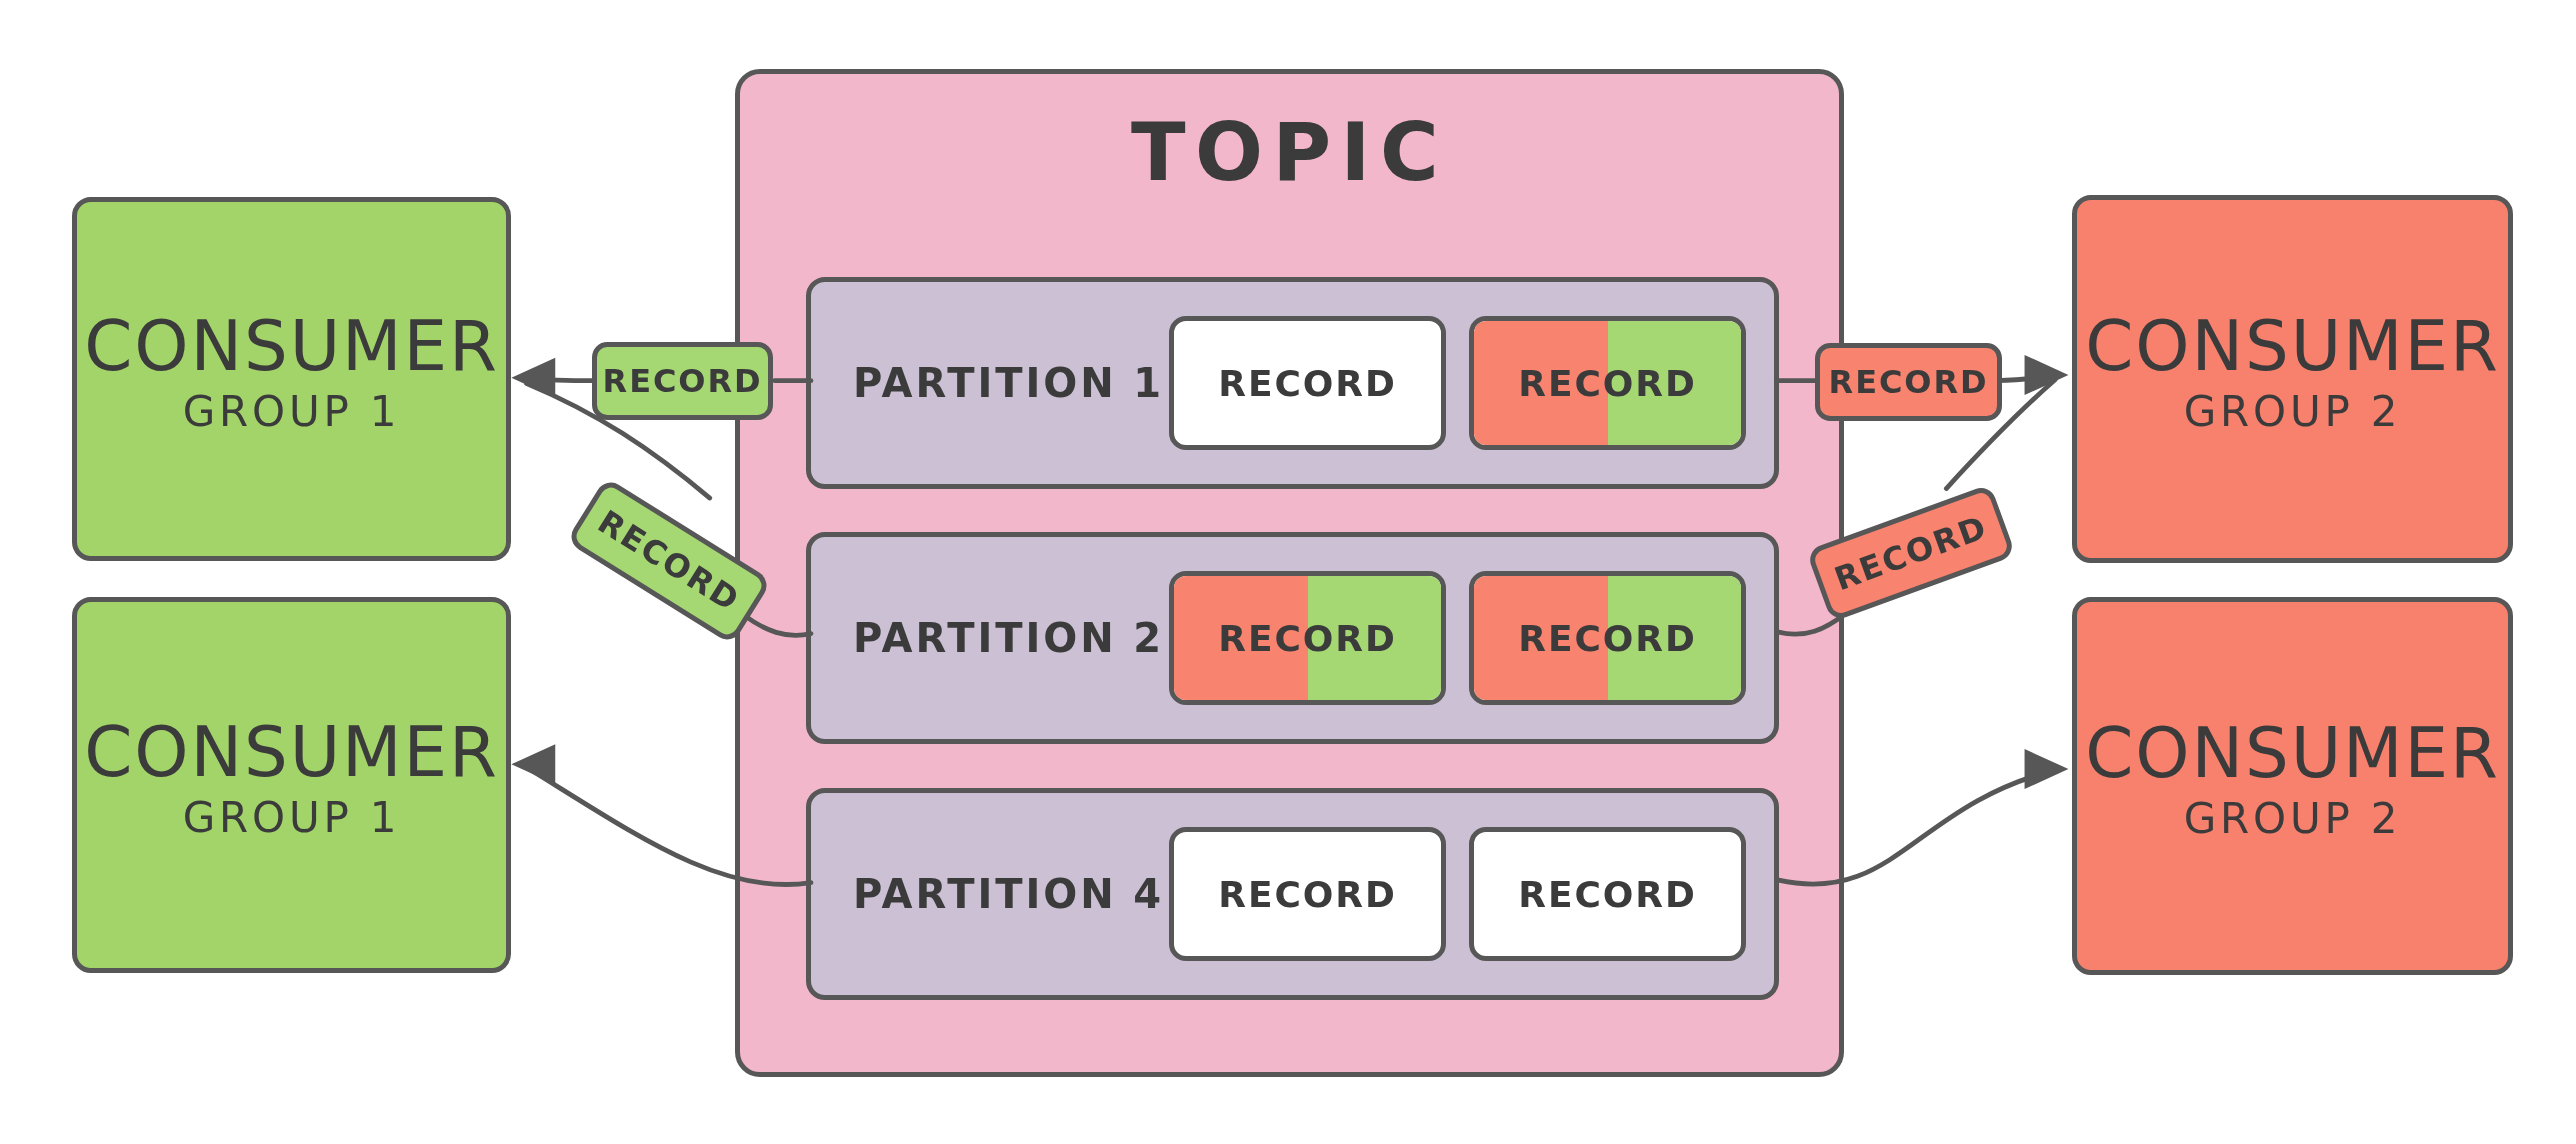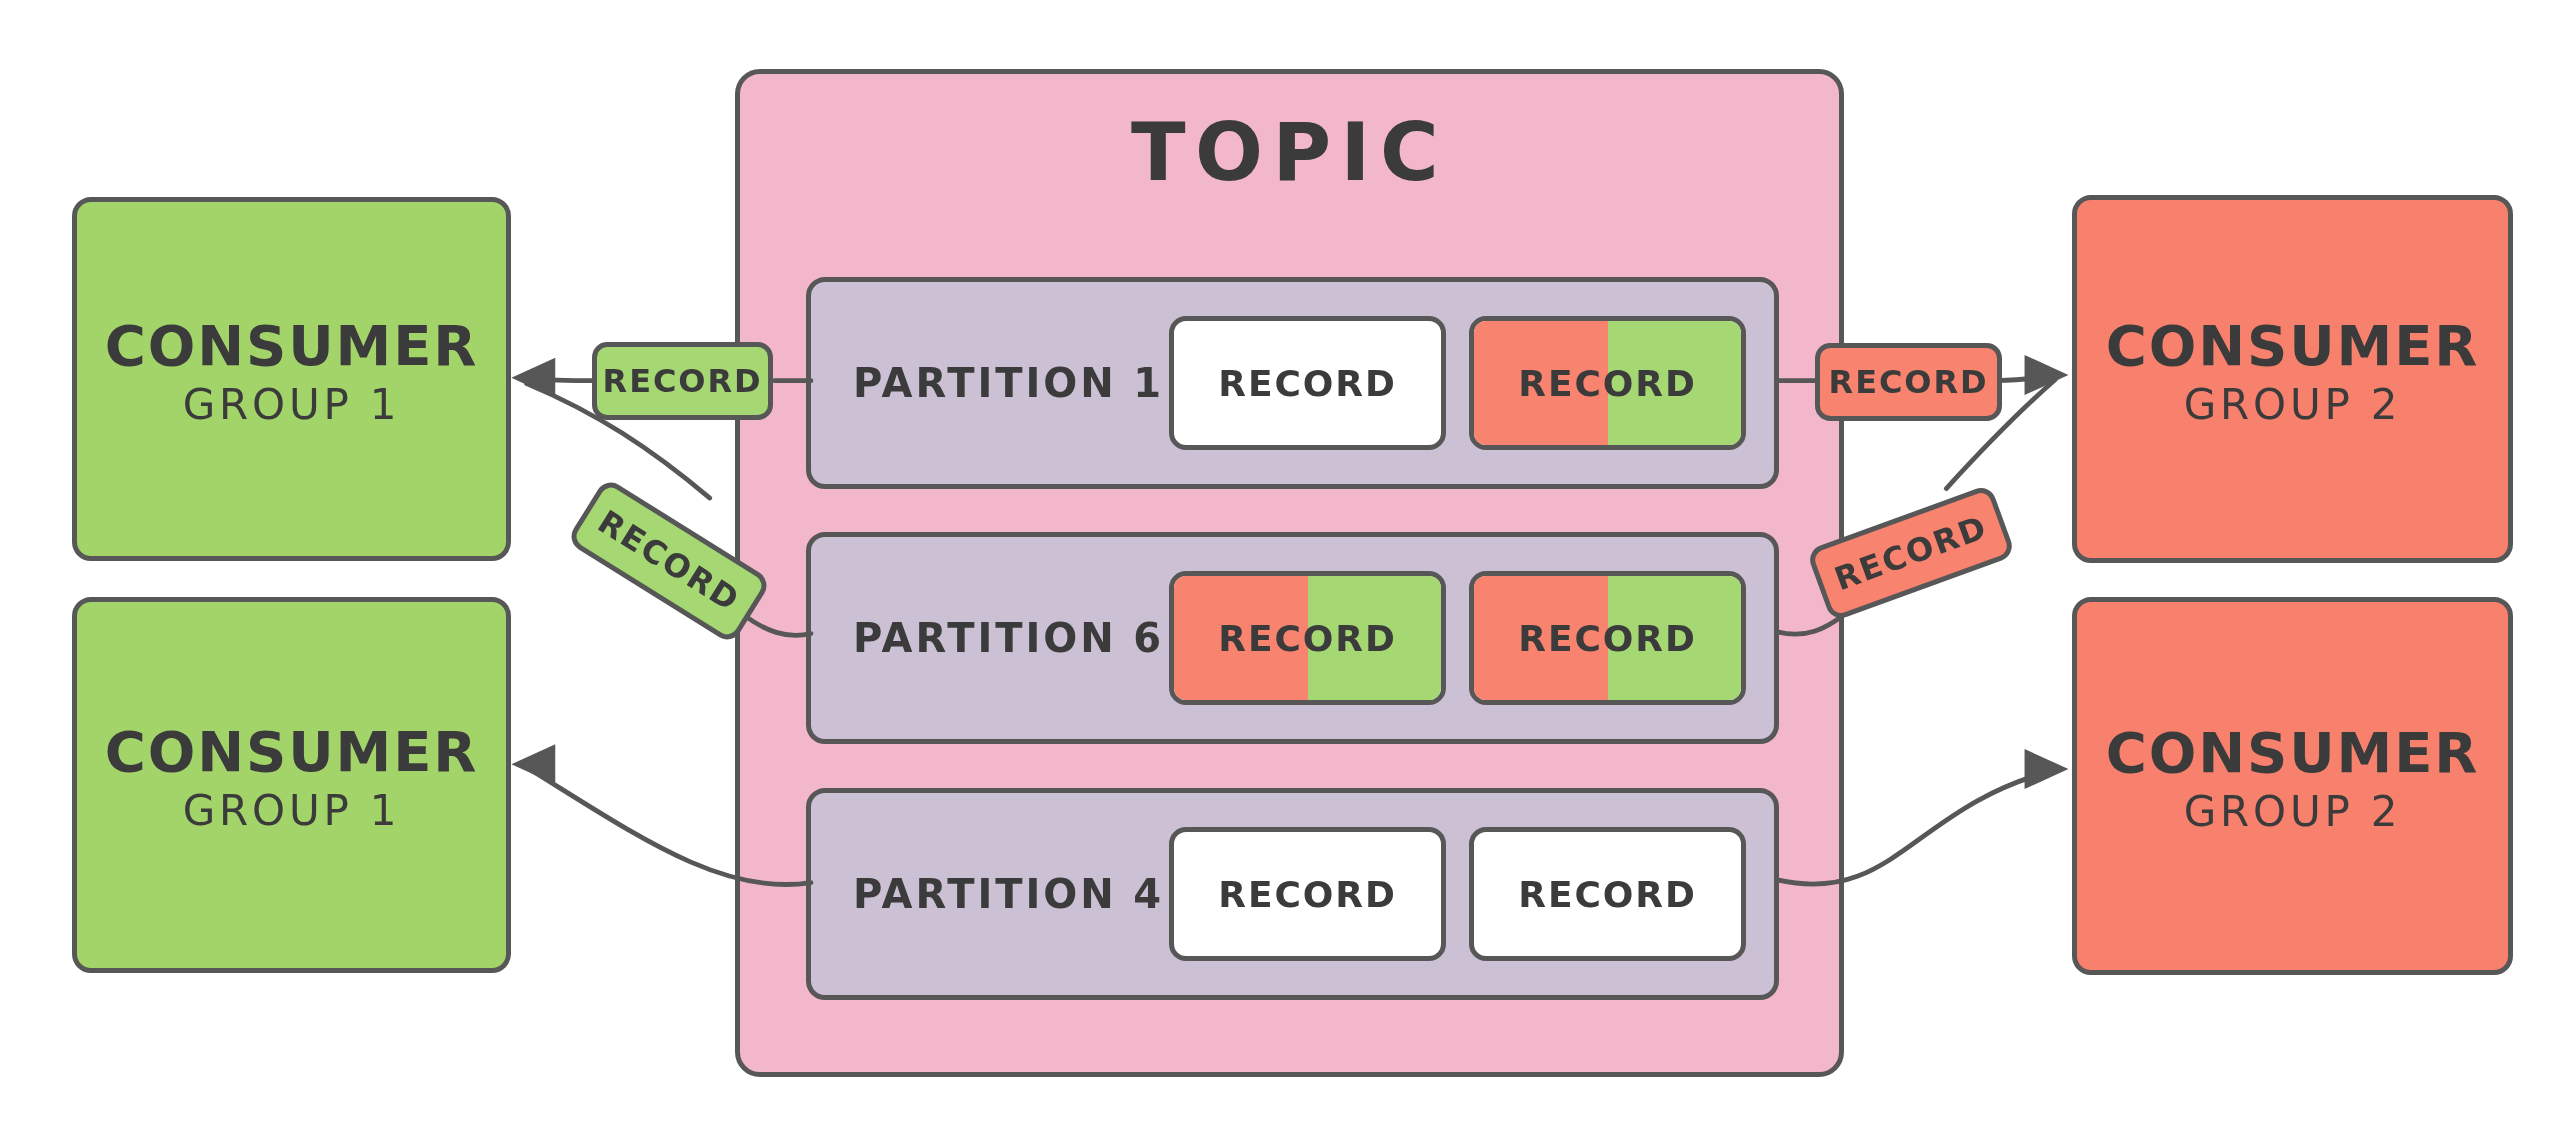--- a/index.html
+++ b/index.html
@@ -93,22 +93,22 @@
     align-items: center;
     justify-content: center;
   }
   .consumer.green  { background: #a2d469; }
   .consumer.salmon { background: #f8816d; }
   .consumer.left-top     { left: 72px;   top: 197px; width: 439px; height: 364px; }
   .consumer.left-bottom  { left: 72px;   top: 597px; width: 439px; height: 376px; }
   .consumer.right-top    { left: 2072px; top: 195px; width: 441px; height: 368px; }
   .consumer.right-bottom { left: 2072px; top: 597px; width: 441px; height: 378px; }
   .consumer-title {
-    font-size: 56px;
-    font-weight: bold;
+    font-size: 69px;
+    font-weight: normal;
     letter-spacing: 1.9px;
     line-height: 1.05;
     transform: translateY(-7.6px);
   }
   .consumer-subtitle {
     font-size: 42px;
     font-weight: normal;
     letter-spacing: 3.8px;
     transform: translateY(-3.8px);
   }
@@ -155,21 +155,21 @@
   <div class="record slot1 row1">
     <div class="record-label">RECORD</div>
   </div>
   <div class="record slot2 row1">
     <div class="half-left"></div>
     <div class="half-right"></div>
     <div class="record-label">RECORD</div>
   </div>
 
   <div class="box partition p2">
-    <div class="partition-label">PARTITION 6</div>
+    <div class="partition-label">PARTITION 2</div>
   </div>
   <div class="record slot1 row2">
     <div class="half-left"></div>
     <div class="half-right"></div>
     <div class="record-label">RECORD</div>
   </div>
   <div class="record slot2 row2">
     <div class="half-left"></div>
     <div class="half-right"></div>
     <div class="record-label">RECORD</div>

